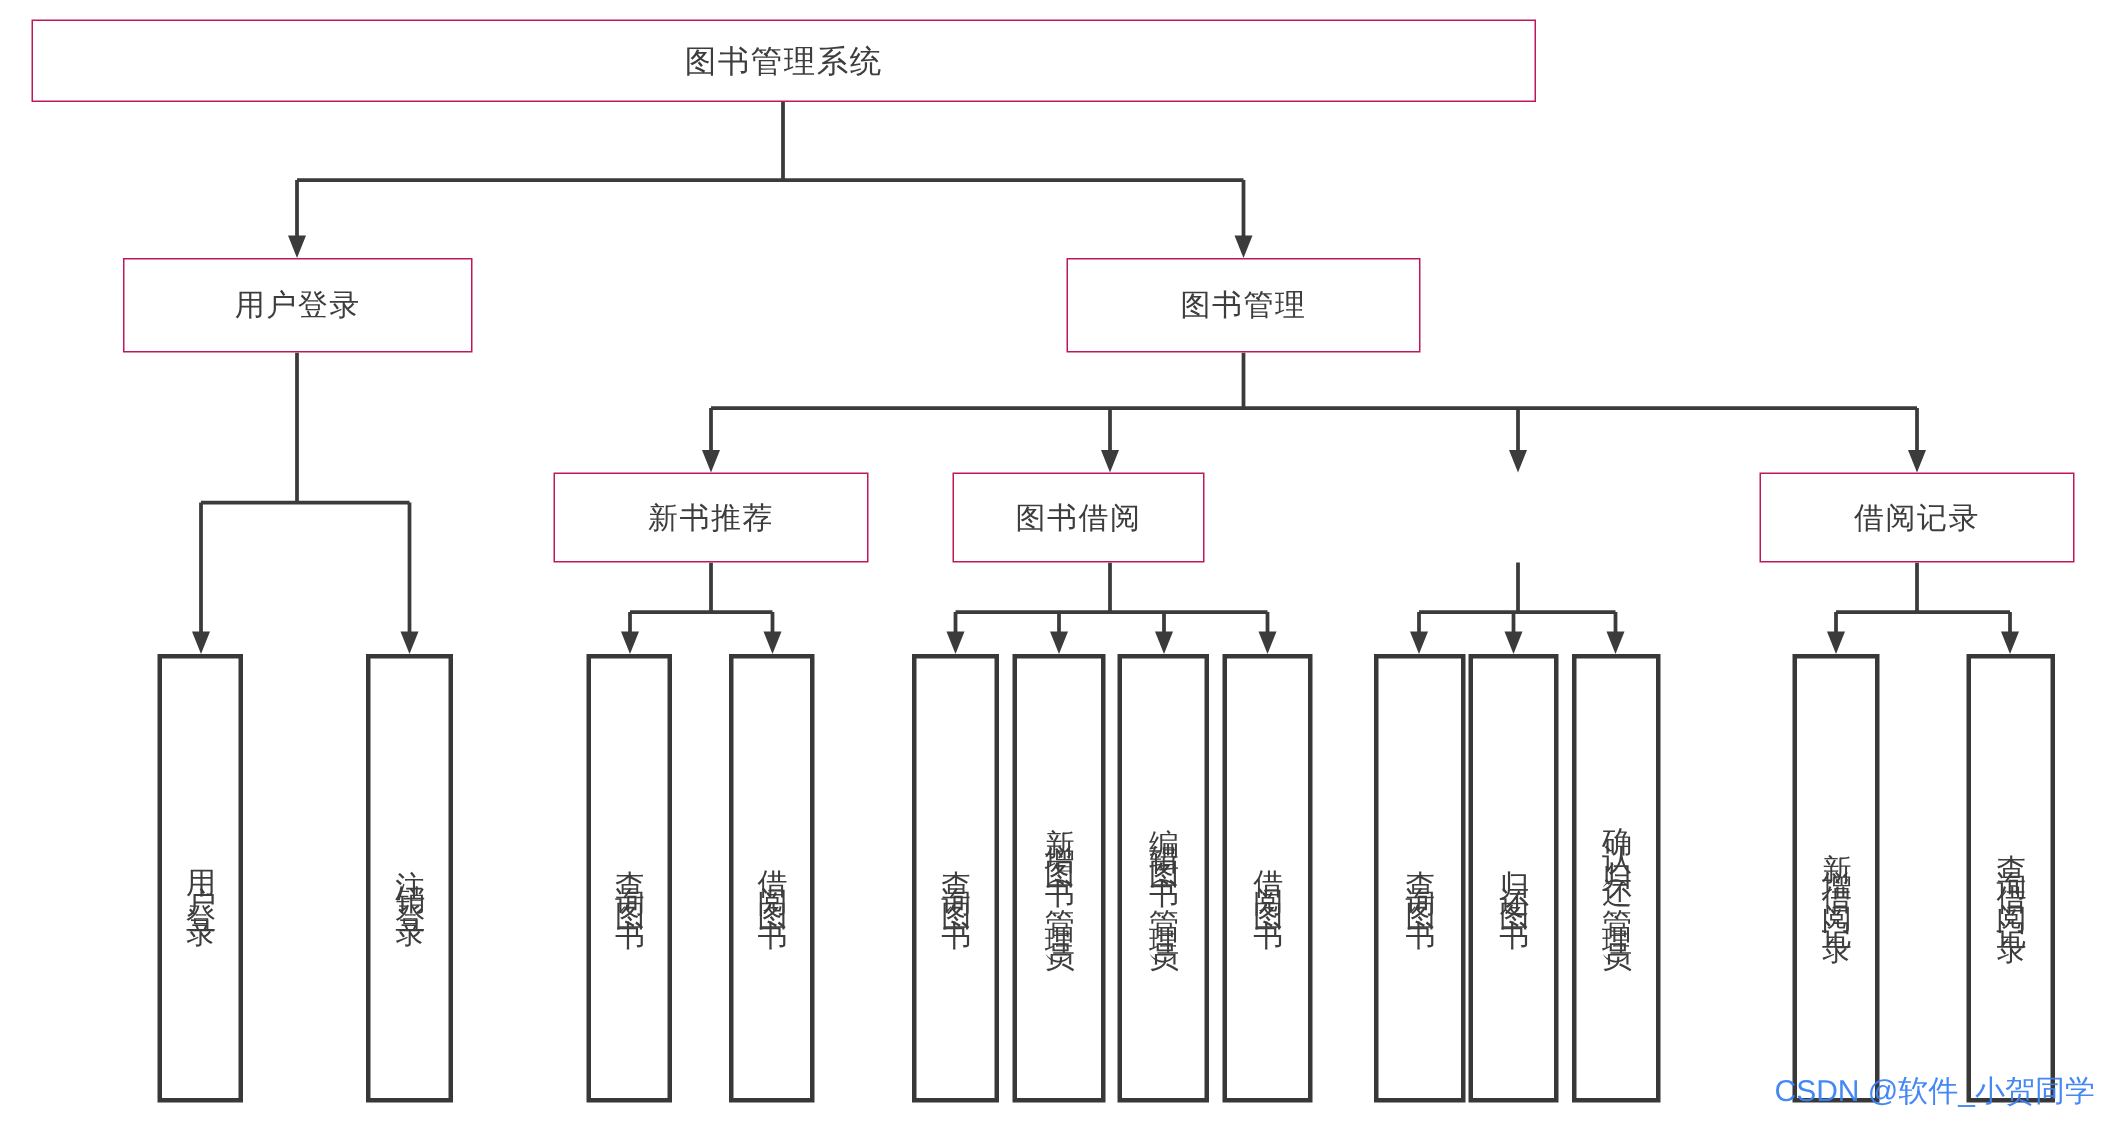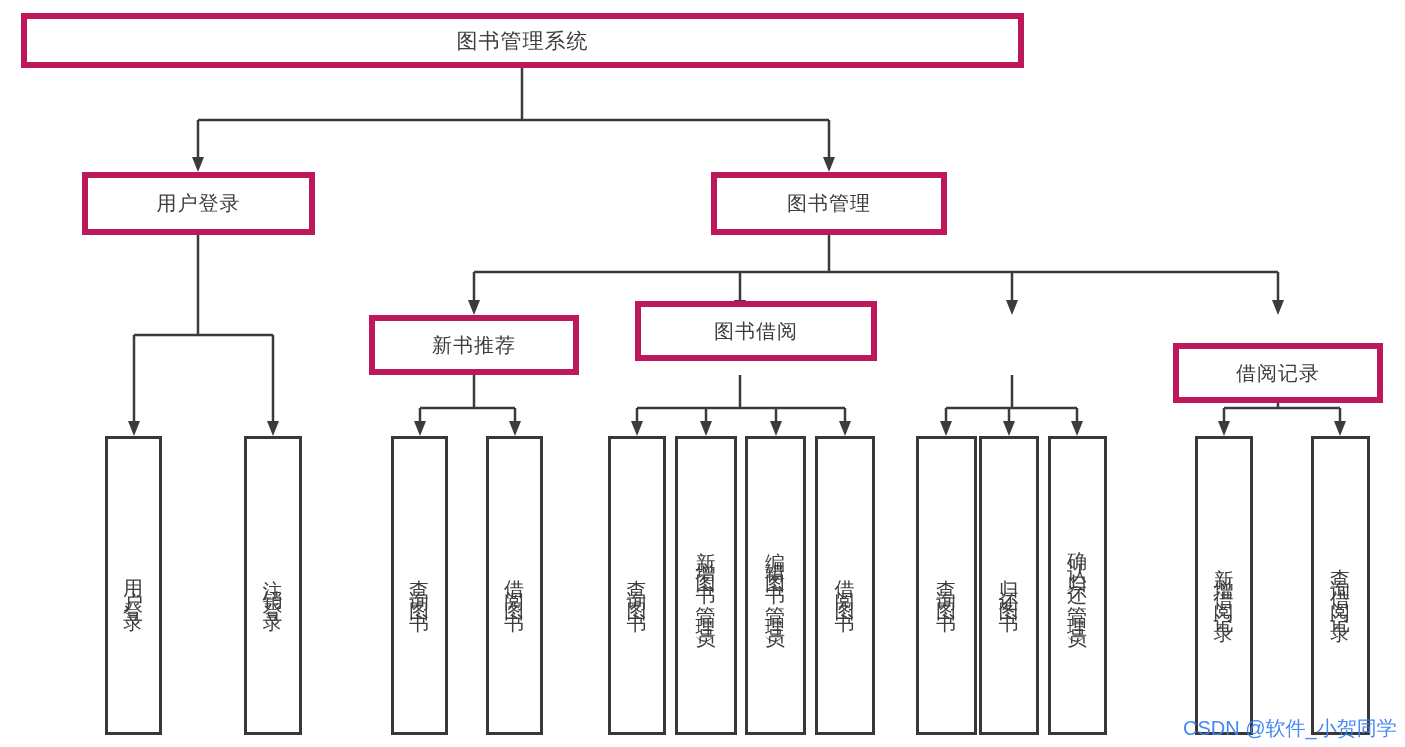--- a/index.html
+++ b/index.html
@@ -17,21 +17,21 @@
   }
   #connectors {
     position: absolute;
     left: 0; top: 0;
     width: 1405px;
     height: 747px;
   }
   .hnode {
     position: absolute;
     box-sizing: border-box;
-    border: 6px solid #be185d;
+    border: 1px solid #be185d;
     background: #ffffff;
     display: flex;
     align-items: center;
     justify-content: center;
     color: #3d3d3d;
     font-size: 20px;
     letter-spacing: 1px;
     z-index: 2;
   }
   .vnode {
@@ -137,24 +137,24 @@
   <div class="hnode" style="left:82px; top:172px; width:233px; height:63px;">
     <span>用户登录</span>
   </div>
   <div class="hnode" style="left:711px; top:172px; width:236px; height:63px;">
     <span>图书管理</span>
   </div>
 
   <div class="hnode" style="left:369px; top:315px; width:210px; height:60px;">
     <span>新书推荐</span>
   </div>
-  <div class="hnode" style="left:635px; top:301px; width:242px; height:60px;">
+  <div class="hnode" style="left:635px; top:315px; width:168px; height:60px;">
     <span>图书借阅</span>
   </div>
-  <div class="hnode" style="left:1173px; top:315px; width:210px; height:60px;margin-top:28px;">
+  <div class="hnode" style="left:1173px; top:315px; width:210px; height:60px;">
     <span>借阅记录</span>
   </div>
 
   <div class="vnode" style="left:105px; top:436px; width:57px; height:299px;">
     <span class="vtext">用户登录</span>
   </div>
   <div class="vnode" style="left:244px; top:436px; width:58px; height:299px;">
     <span class="vtext">注销登录</span>
   </div>
   <div class="vnode" style="left:391px; top:436px; width:57px; height:299px;">

